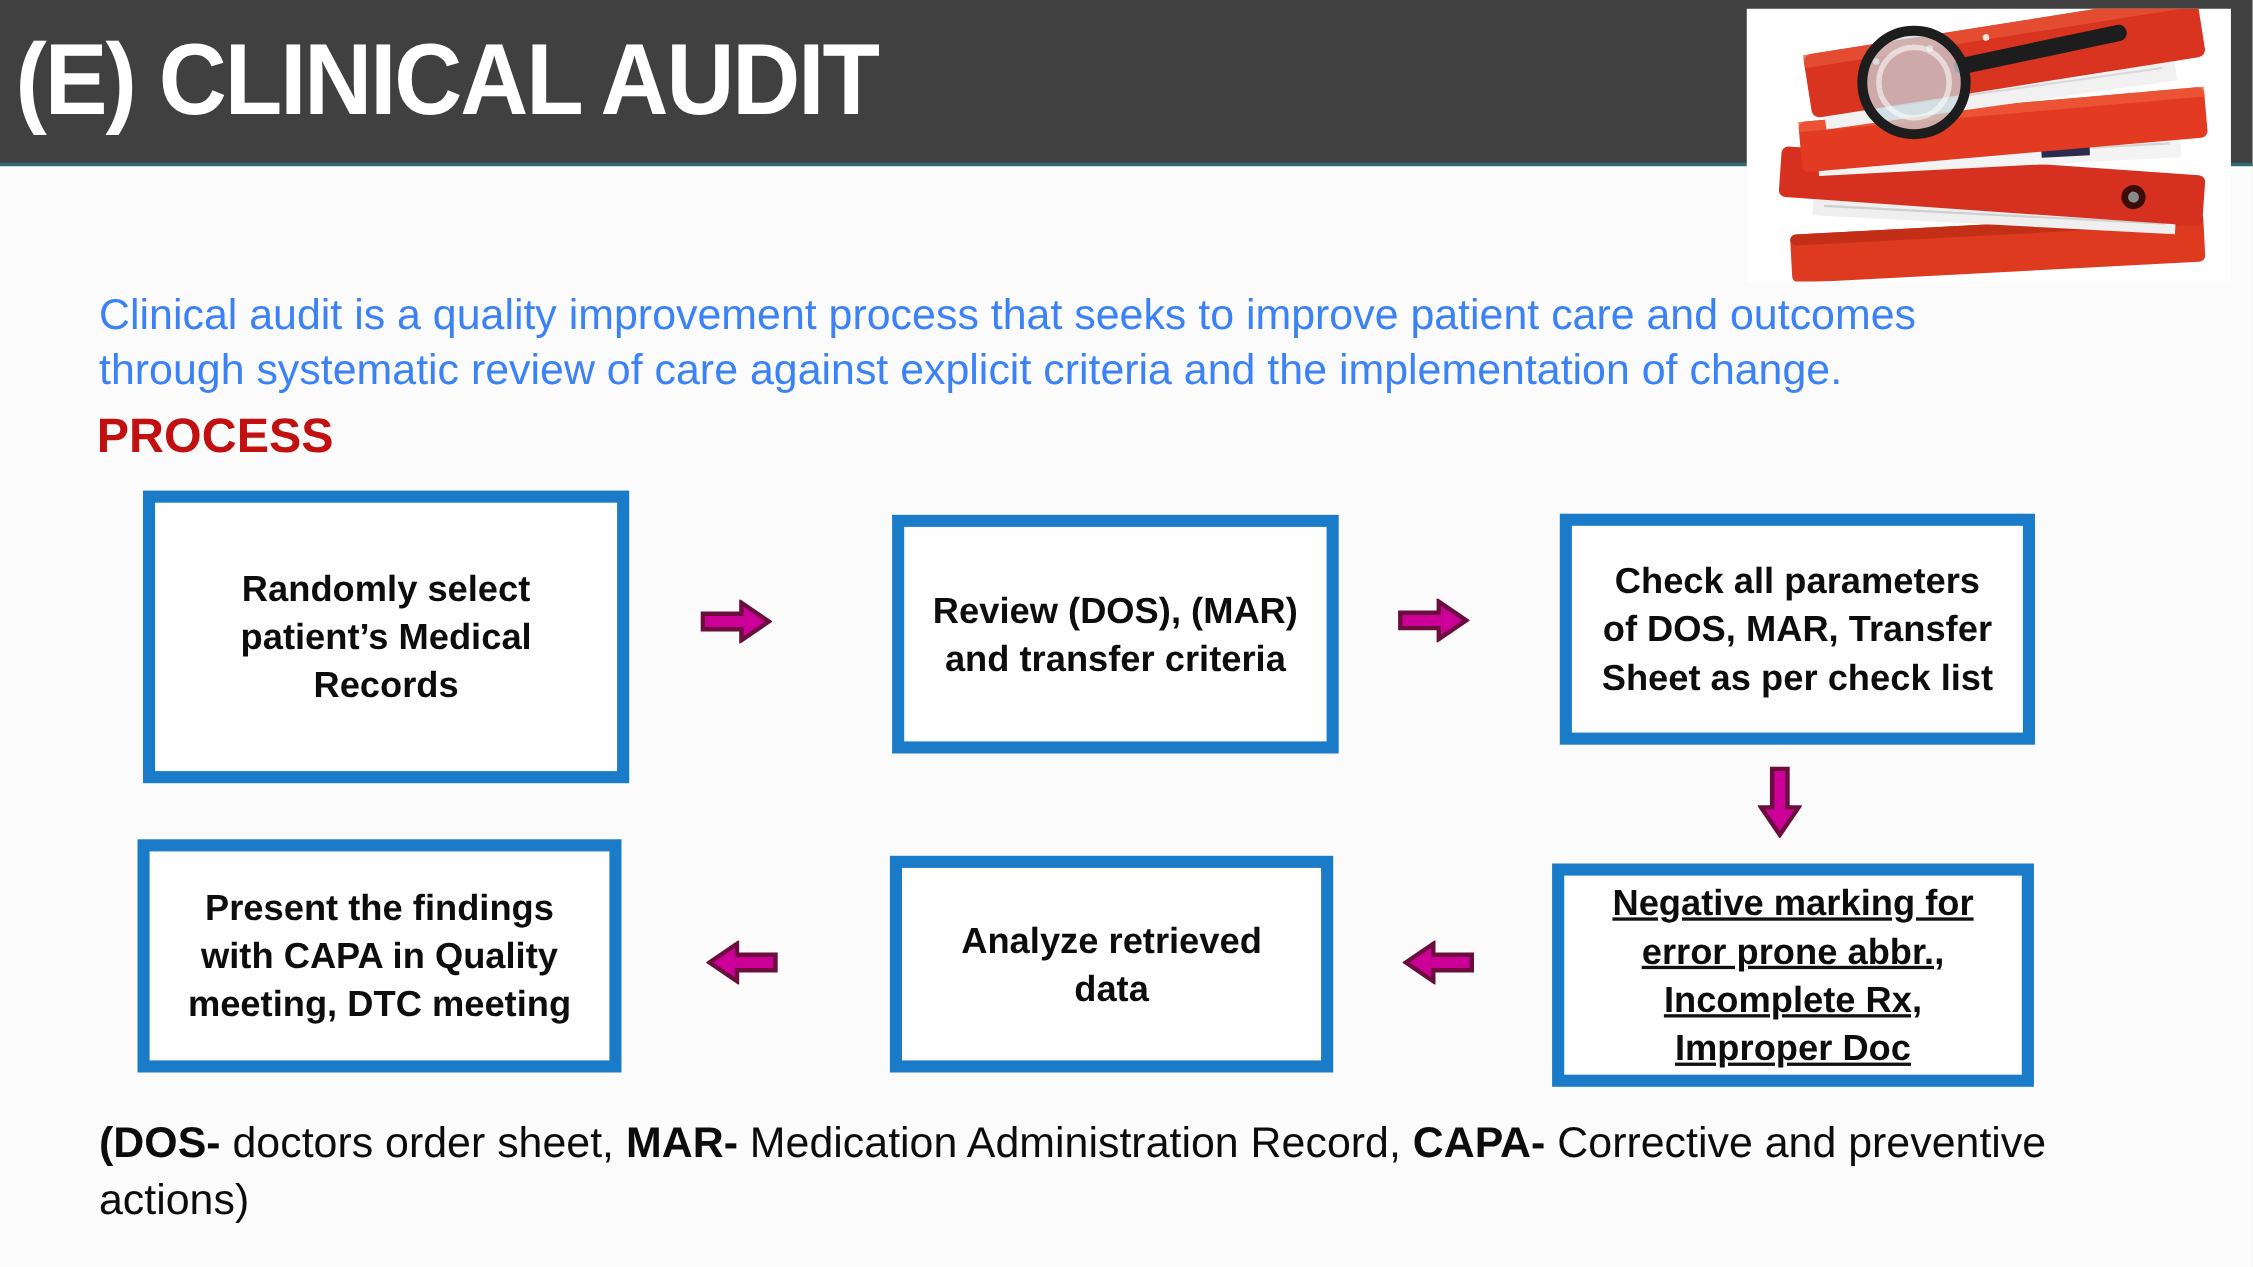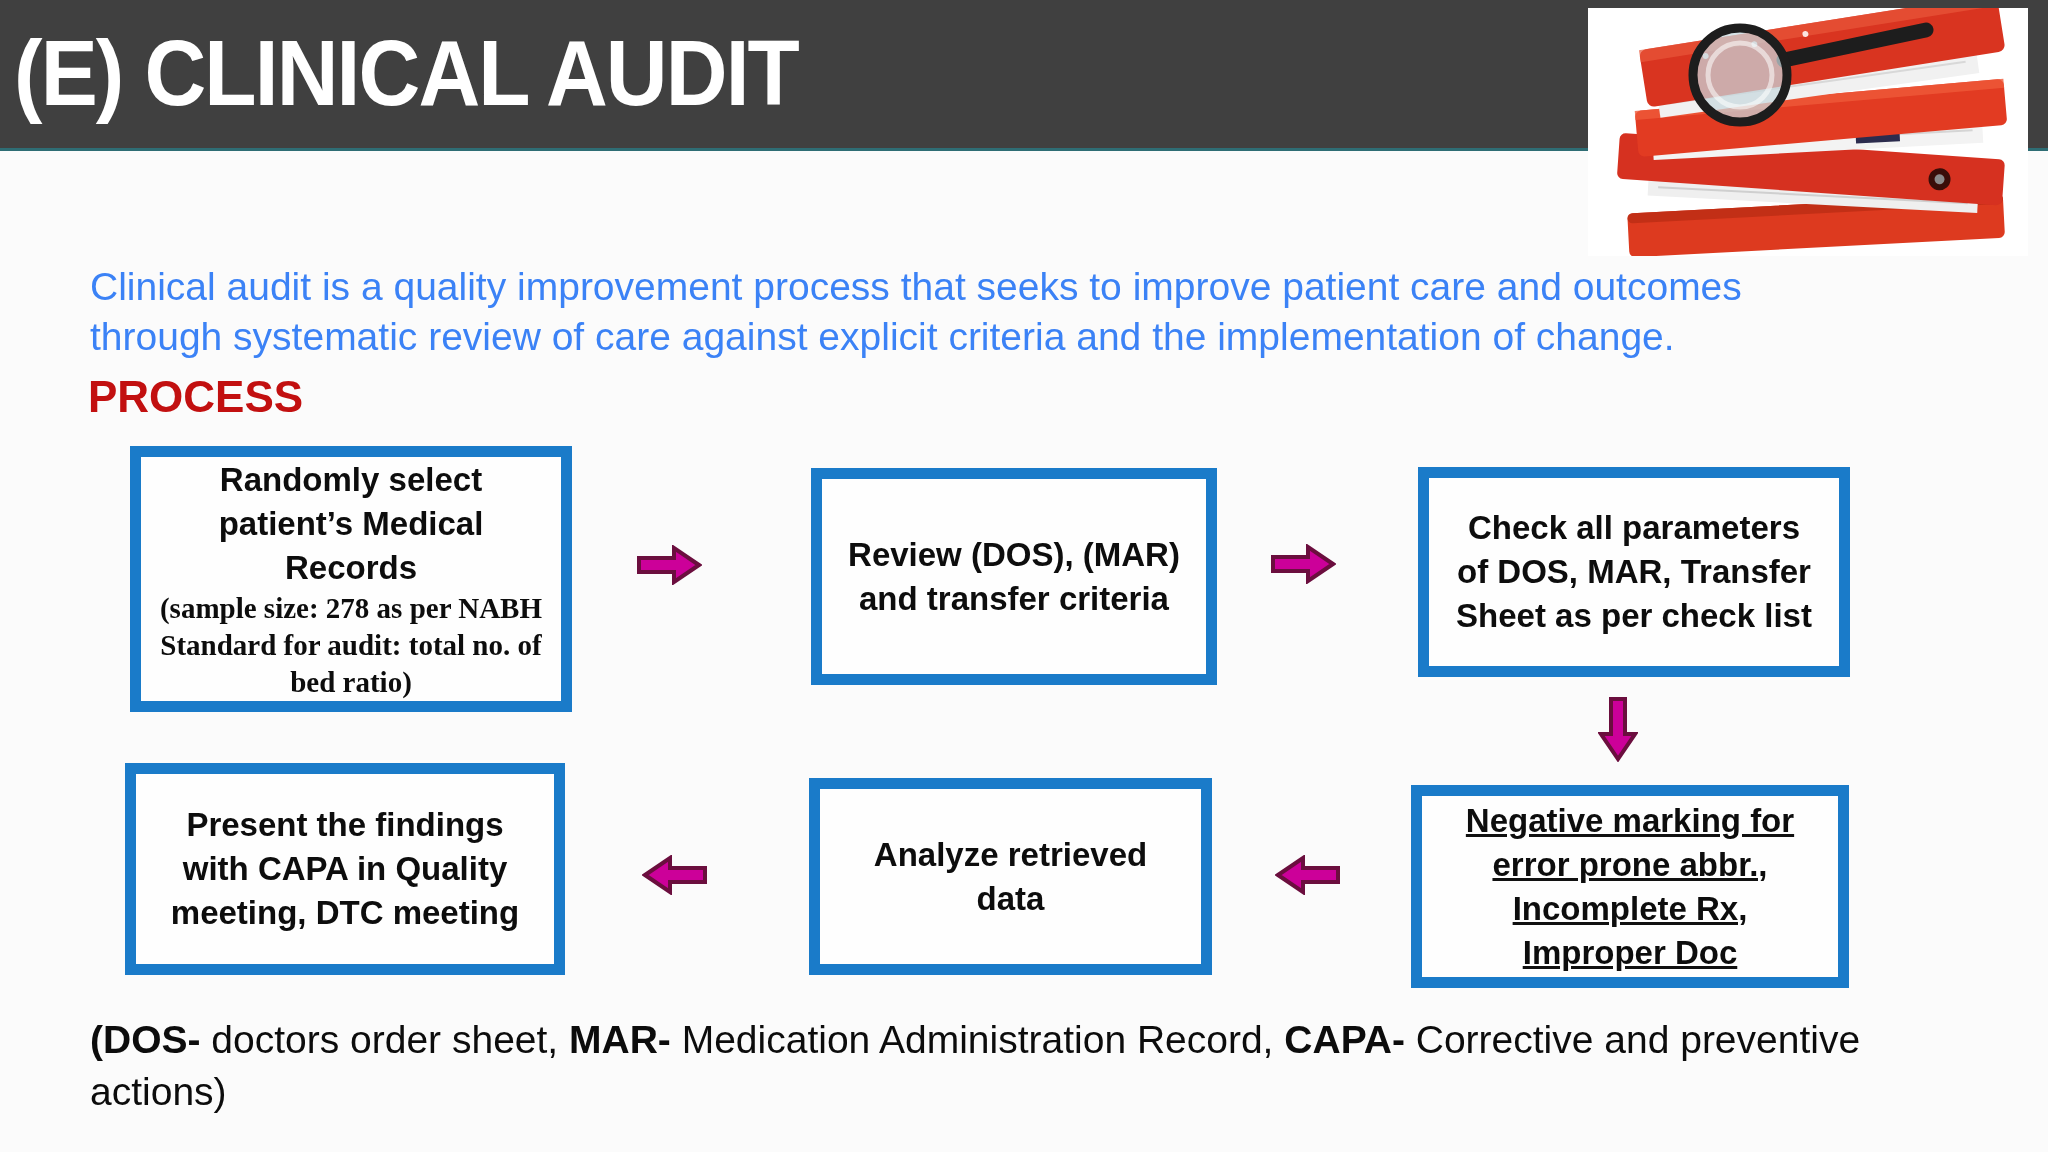--- a/index.html
+++ b/index.html
@@ -129,23 +129,20 @@
 through systematic review of care against explicit criteria and the implementation of change.</p>
 
   <h2 class="process">PROCESS</h2>
 
   <div class="flowchart">
 
     <div class="box b1">
       <div class="box-main">Randomly select
 patient’s Medical
 Records</div>
-      <div class="box-note">(sample size: 278 as per NABH
-Standard for audit: total no. of
-bed ratio)</div>
     </div>
 
     <div class="box b2">
       <div class="box-main">Review (DOS), (MAR)
 and transfer criteria</div>
     </div>
 
     <div class="box b3">
       <div class="box-main">Check all parameters
 of DOS, MAR, Transfer

